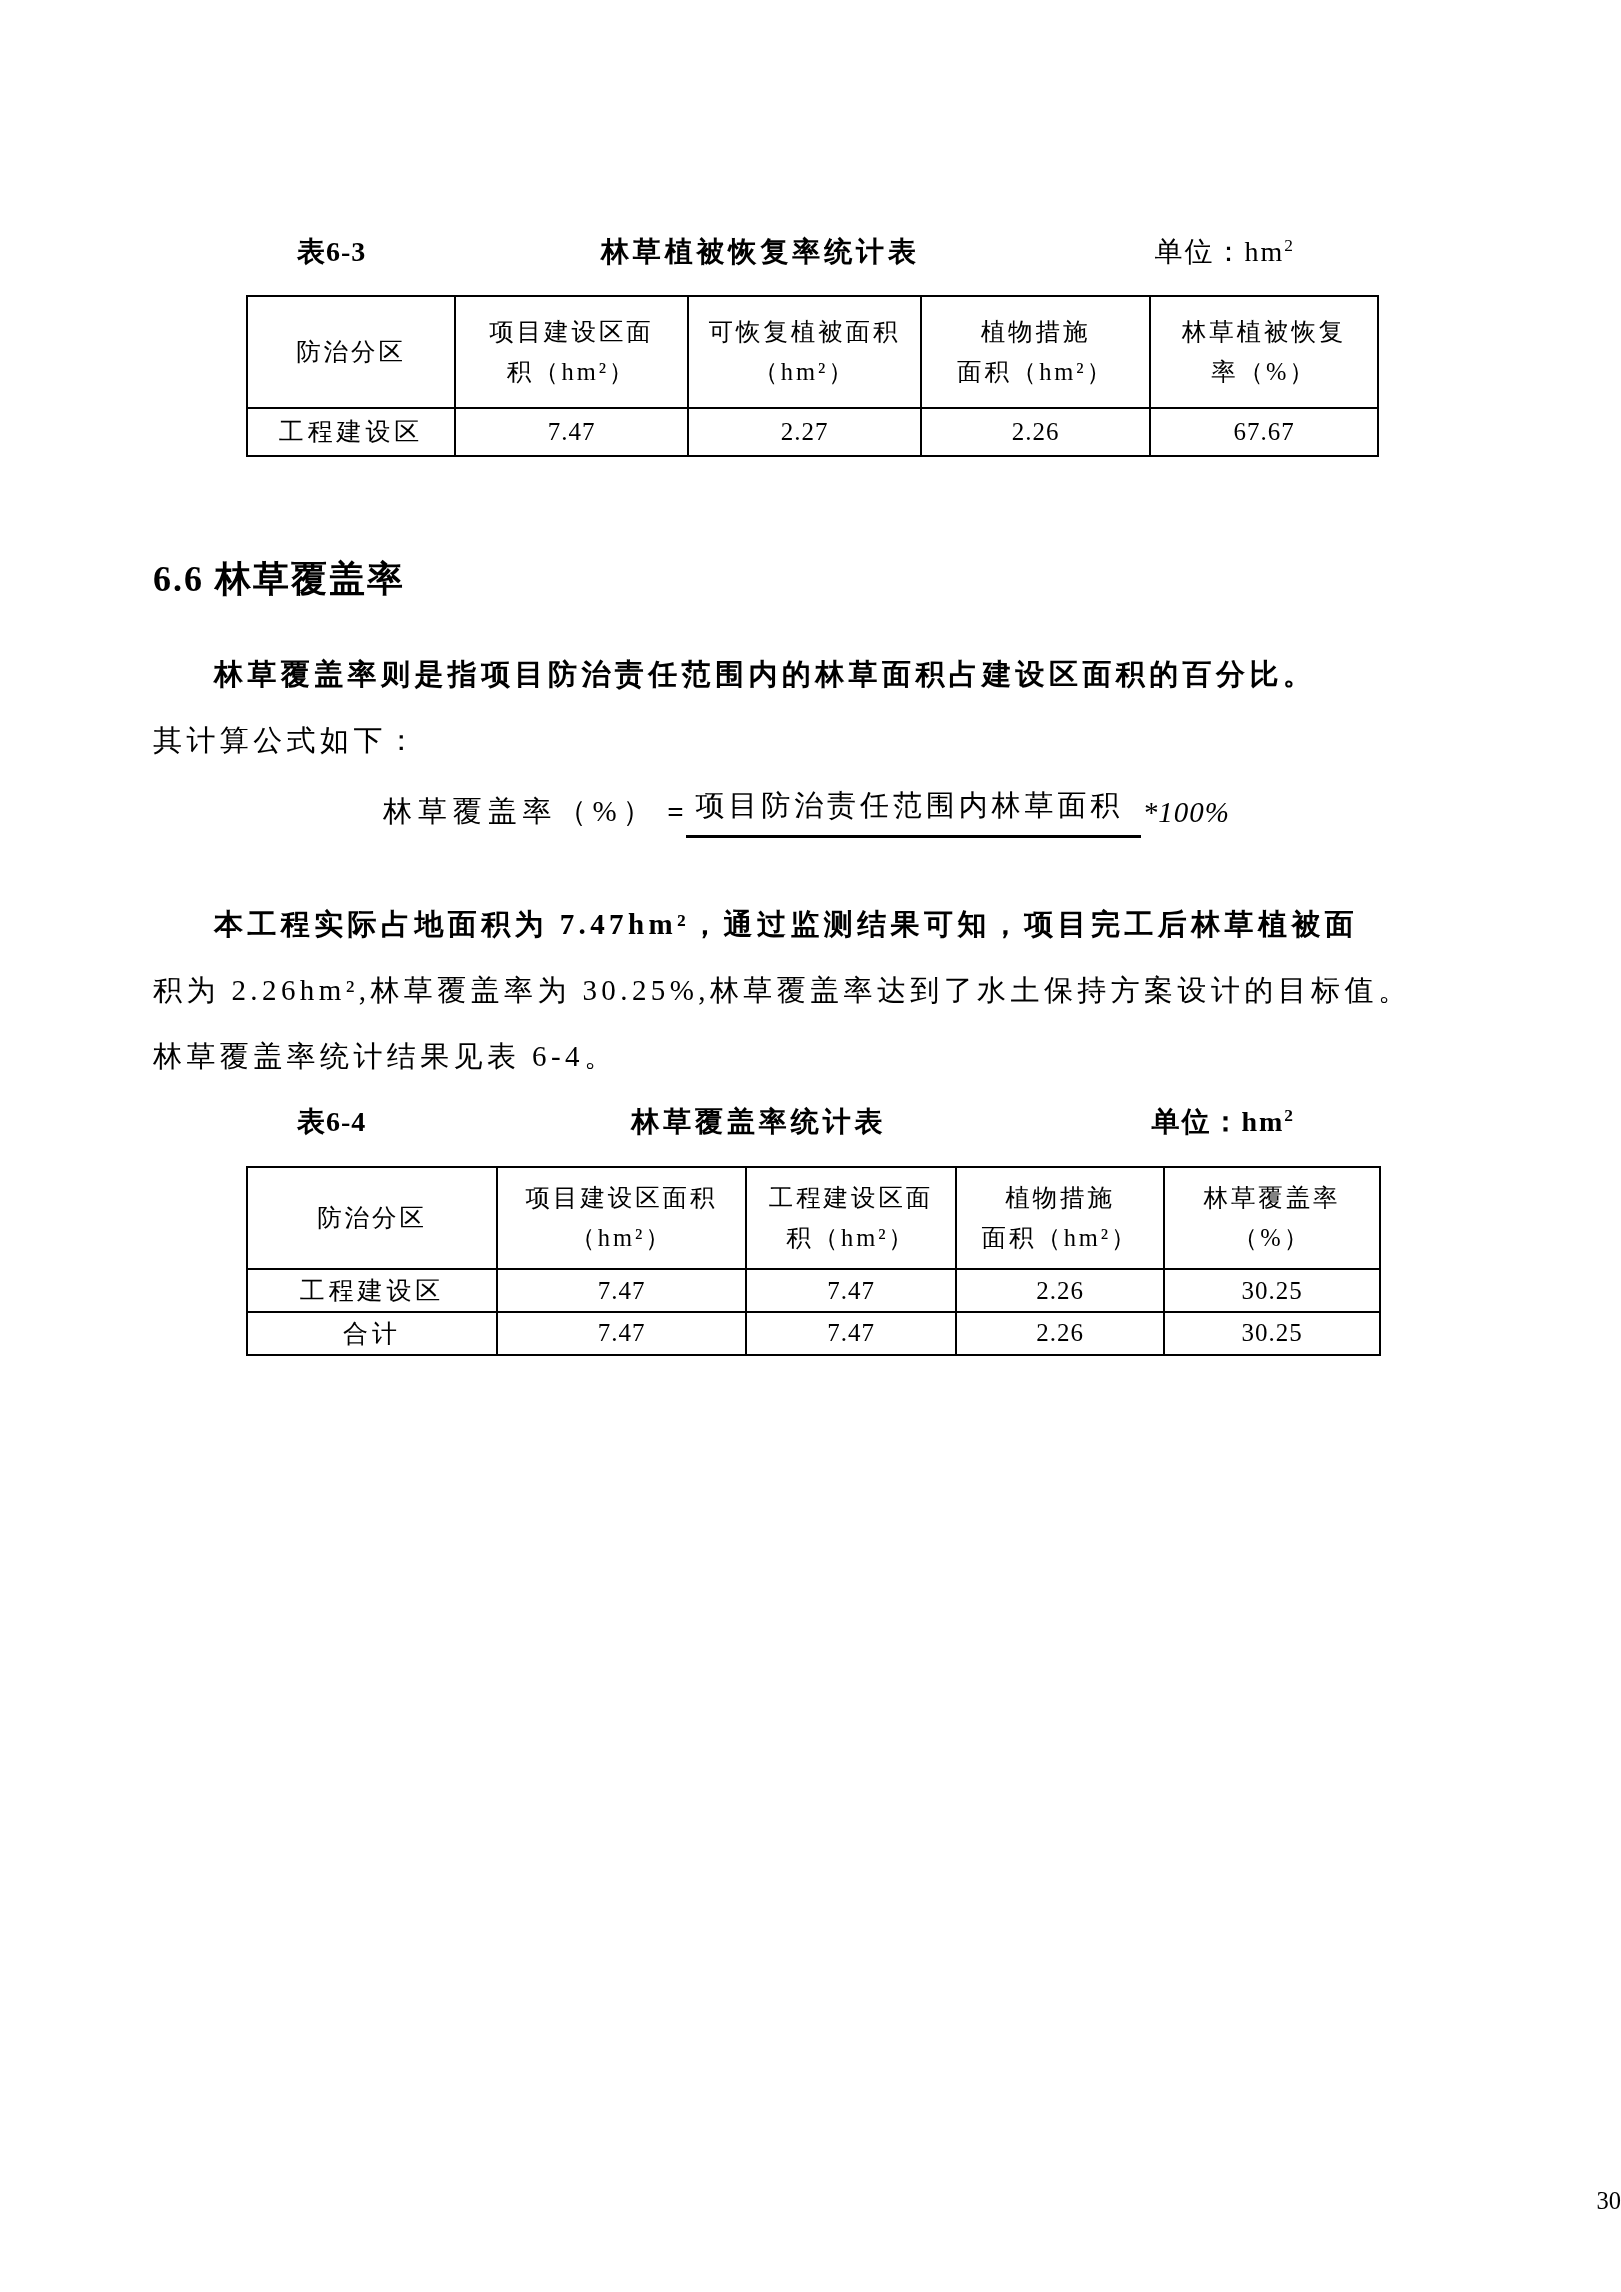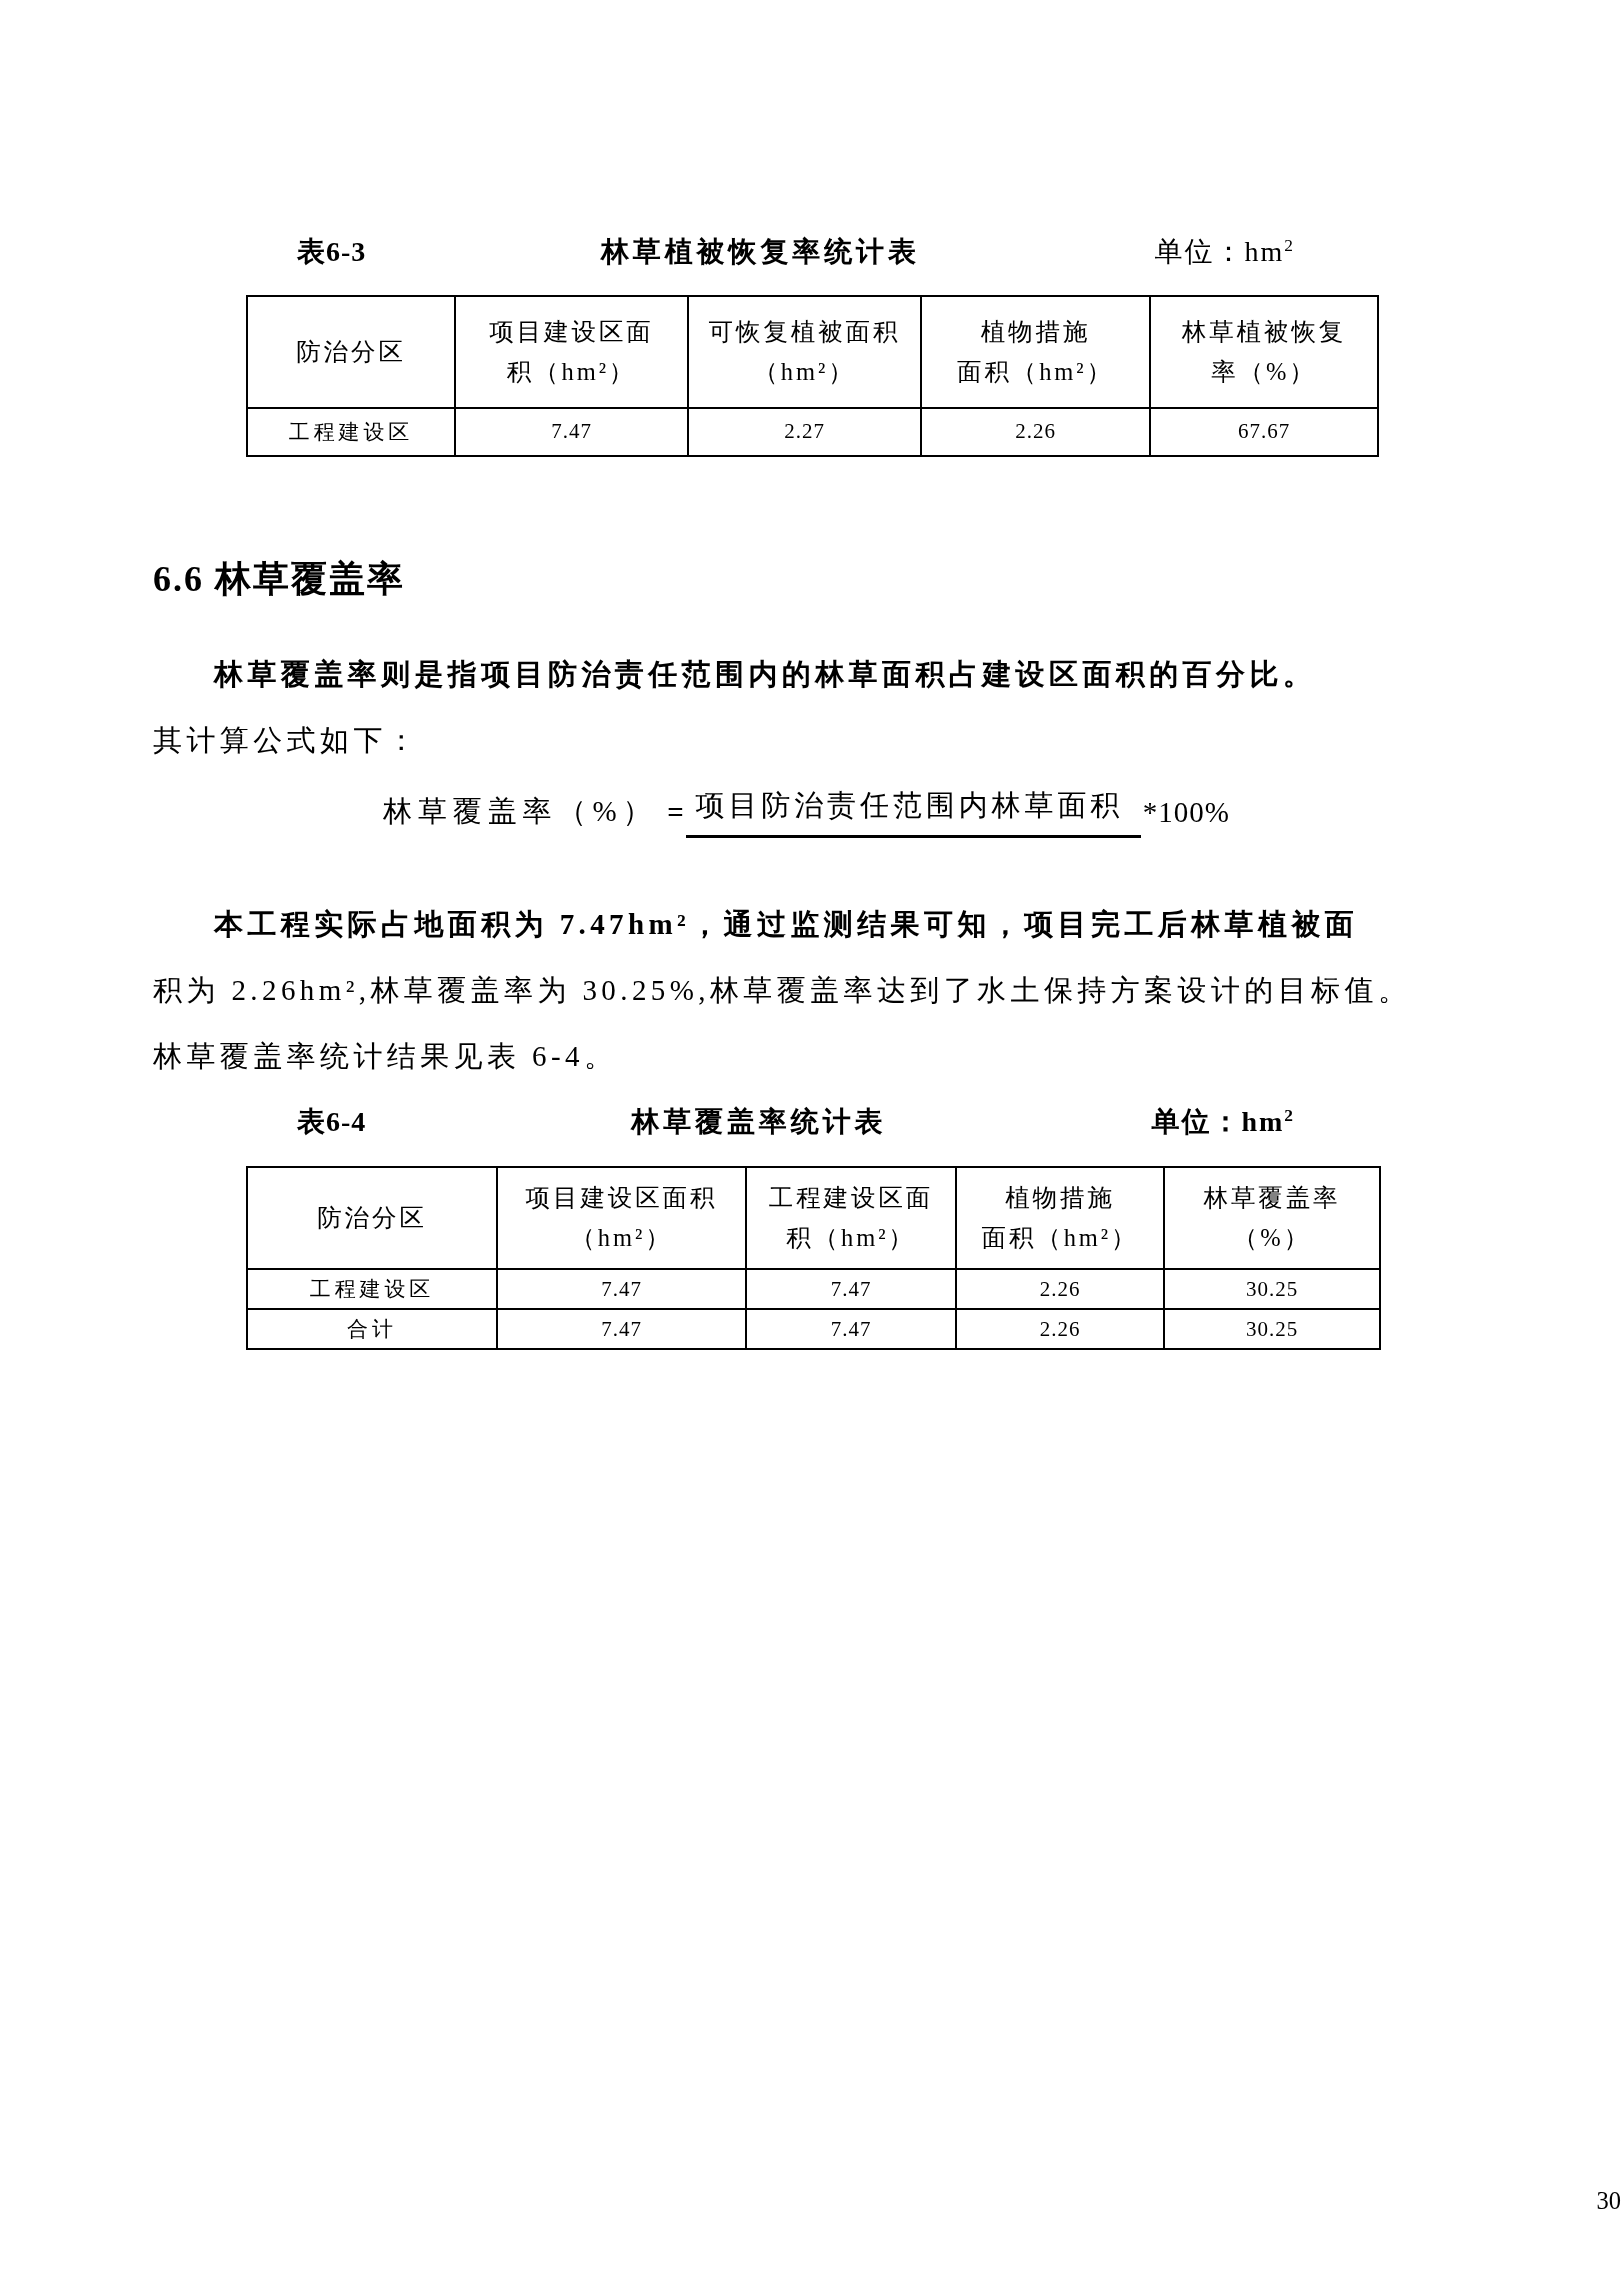--- a/index.html
+++ b/index.html
@@ -31,21 +31,21 @@
     margin-left:93px;width:1132px;
   }
   table.t th,table.t td{
     border:2px solid #000;text-align:center;vertical-align:middle;
     overflow:hidden;
   }
   table.t th{
     font-weight:normal;font-size:24.5px;letter-spacing:2.9px;
     line-height:1.62;white-space:pre-line;padding:5.9px 3.9px;
   }
-  table.t td{font-size:21px;letter-spacing:1px;padding:3.9px 3.9px;}
+  table.t td{font-size:25px;letter-spacing:1px;padding:3.9px 3.9px;}
   table.t td:first-child{letter-spacing:3.9px;}
   .t1{margin-top:23.5px;}
   .t1 thead tr{height:112px;}
   .t1 tbody tr{height:48px;}
   .t2{margin-top:25.5px;}
   .t2 thead tr{height:102px;}
   .t2 tbody tr{height:40px;}
 
   
   .sec-heading{
@@ -70,21 +70,21 @@
   .f-lhs{letter-spacing:5.9px;white-space:nowrap;}
   .f-eq{margin:0 2px 0 9.8px;font-weight:bold;}
   .frac{display:inline-block;text-align:center;font-family:Liberation Serif, serif;}
   .frac .num{
     display:block;letter-spacing:3.9px;white-space:nowrap;
     padding:0 17.6px 8.8px 9.8px;border-bottom:3.9px solid #000;
   }
   .frac .den{
     display:block;letter-spacing:6.9px;white-space:nowrap;padding-top:10.8px;
   }
-  .f-mult{margin-left:2px;letter-spacing:1px;}
+  .f-mult{margin-left:2px;letter-spacing:1px;font-style:italic;}
 
   
   .footer{
     position:absolute;left:0;right:0;top:2148px;
     text-align:right;font-size:24.5px;
   }
 </style>
 </head>
 <body>
 

